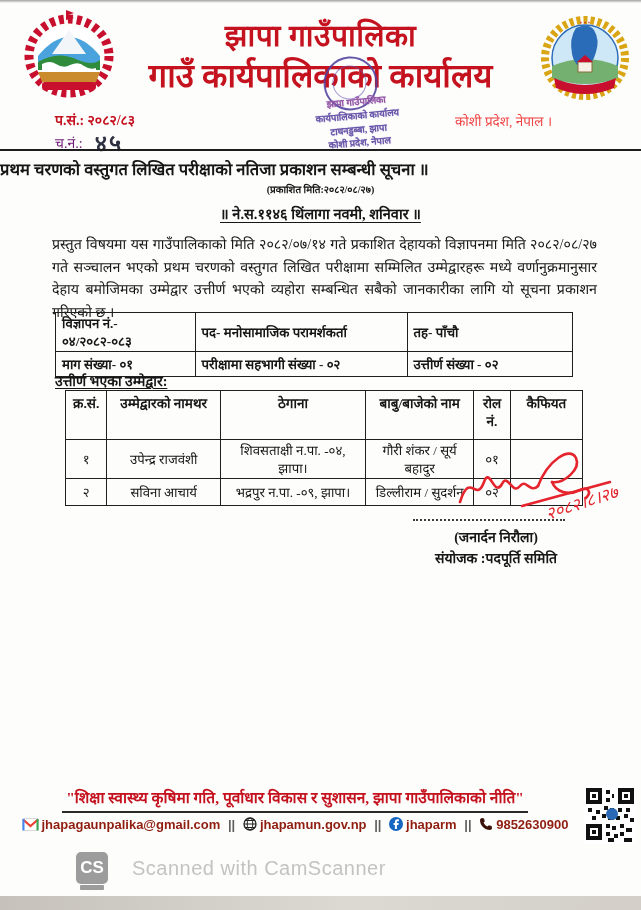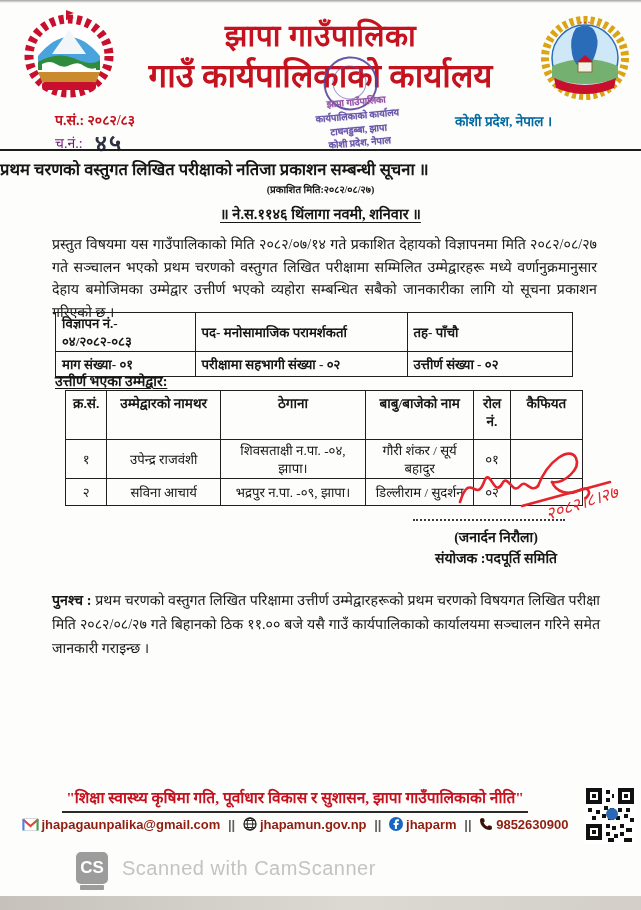--- a/index.html
+++ b/index.html
@@ -13,21 +13,21 @@
             background:linear-gradient(to right,#c6c2bb,#dcd9d3 55%,#d3cfc8);}
   
   .muni-name{left:0;top:14px;width:641px;text-align:center;color:#c5121f;
              font-weight:bold;font-size:30px;letter-spacing:.5px;}
   .office-name{left:0;top:52px;width:641px;text-align:center;color:#c5121f;
              font-weight:bold;font-size:33px;}
   .refno{left:55px;top:110px;color:#c5121f;font-weight:bold;font-size:14px;}
   .chano{left:55px;top:133px;color:#701a75;font-weight:normal;font-size:14px;}
   .chano-hw{left:95px;top:126px;color:#2e3140;font-size:23px;font-weight:bold;
             transform:rotate(-3deg);letter-spacing:2px;}
-  .province{left:455px;top:112px;color:#0369a1;font-weight:bold;font-size:13.5px;text-align:center;}
+  .province{left:455px;top:112px;color:#ef4444;font-weight:normal;font-size:13.5px;text-align:center;}
   .header-rule{left:0;top:149px;width:641px;height:0;border-top:2.4px solid #1d1d1d;}
   
   .stamp{left:292px;top:56px;width:130px;height:110px;transform:rotate(-5deg);
          color:#53419e;opacity:.88;text-align:center;z-index:5;pointer-events:none;}
   .stamp-circle{position:absolute;left:34px;top:0;width:50px;height:50px;border:2px solid #53419e;
          border-radius:50%;}
   .stamp-circle::after{content:"";position:absolute;left:7px;top:7px;width:32px;height:32px;
          border:1.5px solid #6a55b5;border-radius:50%;opacity:.7;}
   .stamp-lines{position:absolute;left:0;top:40px;width:130px;}
   .stamp-line{font-size:9.5px;font-weight:bold;line-height:1.45;
@@ -58,21 +58,21 @@
   .postscript{left:52px;top:588px;width:548px;font-size:14.2px;line-height:1.7;text-align:justify;}
   
   .slogan{left:0;top:786px;width:590px;text-align:center;}
   .slogan span{display:inline-block;color:#c5121f;font-weight:bold;font-size:15.5px;
                border-bottom:2px solid #2a2a2a;padding:0 4px 3px;}
   .contact{left:0;top:817px;width:590px;text-align:center;font-family:"Liberation Sans",sans-serif;
            font-size:13px;font-weight:bold;color:#8f1d10;}
   .contact .sep{color:#5f5f5f;margin:0 4px;}
   .contact .ic{display:inline-block;vertical-align:-2px;margin-right:3px;}
   .qr{left:584px;top:786px;}
-  .watermark{left:76px;top:852px;display:flex;align-items:center;gap:14px;
+  .watermark{left:76px;top:852px;display:flex;align-items:center;gap:24px;
              font-family:"Liberation Sans",sans-serif;}
   .cs-badge{width:32px;height:32px;background:#9c9c9c;border-radius:5px;color:#fff;
             font-weight:bold;font-size:17px;display:flex;align-items:center;justify-content:center;
             position:relative;}
   .cs-badge::after{content:"";position:absolute;left:4px;bottom:-6px;width:24px;height:5px;
             background:#9c9c9c;border-radius:1px;}
   .cs-text{color:#c3c3c3;font-size:20px;letter-spacing:.5px;}
 </style>
 </head>
 <body>
@@ -182,24 +182,20 @@
       <path d="M100 42 C104 52 116 56 128 50 C136 46 140 52 134 58"></path>
       <path d="M70 66 L158 42"></path>
     </g>
     <text x="96" y="80" transform="rotate(-18 96 80)" font-size="17" fill="#e5252d" font-family="Liberation Serif, serif" font-style="italic">२०८२।८।२७</text>
   </svg>
 
   <div class="abs dotline"></div>
   <div class="abs sig-name">(जनार्दन निरौला)</div>
   <div class="abs sig-desig">संयोजक :पदपूर्ति समिति</div>
 
-  <p class="abs postscript" style="margin:0">
-    <b>पुनश्च :</b>
-    <span>प्रथम चरणको वस्तुगत लिखित परिक्षामा उत्तीर्ण उम्मेद्वारहरूको प्रथम चरणको विषयगत लिखित परीक्षा मिति २०८२/०८/२७ गते बिहानको ठिक ११.०० बजे यसै गाउँ कार्यपालिकाको कार्यालयमा सञ्चालन गरिने समेत जानकारी गराइन्छ ।</span>
-  </p>
 
   <div class="abs slogan">
     <span>"शिक्षा स्वास्थ्य कृषिमा गति, पूर्वाधार विकास र सुशासन, झापा गाउँपालिकाको नीति"</span>
   </div>
 
   <div class="abs contact">
     <svg class="ic" width="17" height="13" viewBox="0 0 17 13">
       <rect x="0.5" y="0.5" width="16" height="12" rx="1.5" fill="#ffffff" stroke="#d8d8d8"></rect>
       <path d="M1 1.5 L8.5 8 L16 1.5" fill="none" stroke="#ea4335" stroke-width="2.2"></path>
       <rect x="0.5" y="1" width="2" height="11.5" fill="#4285f4"></rect>

